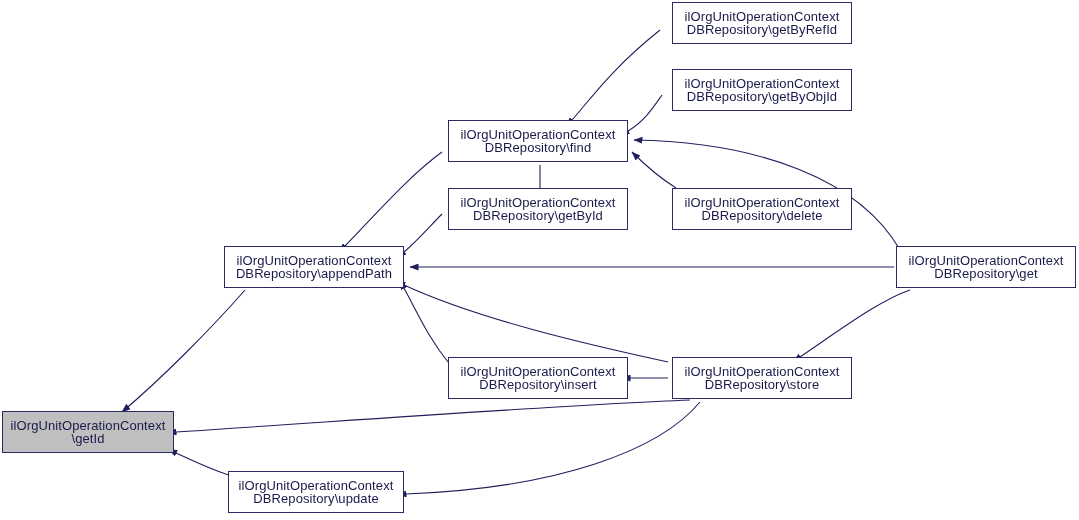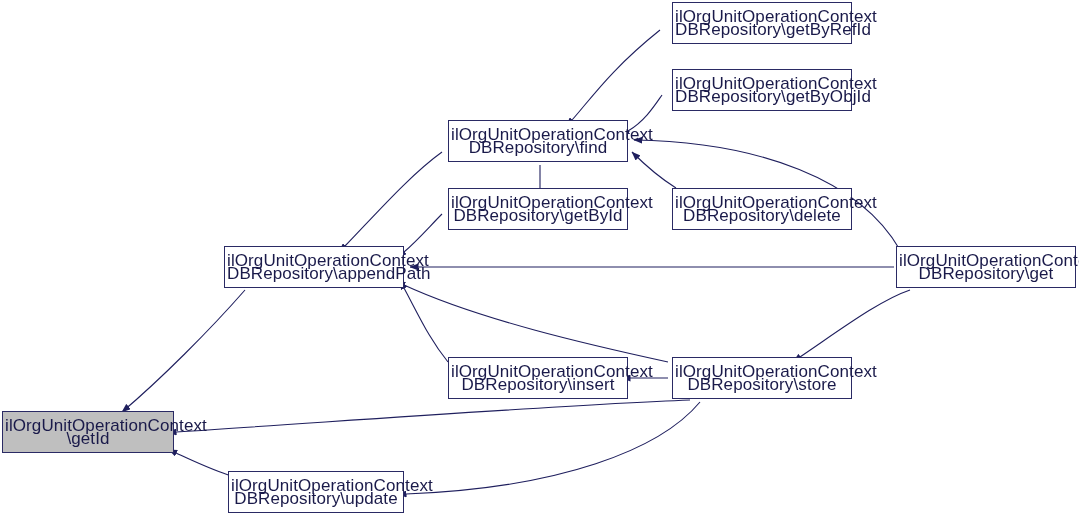--- a/index.html
+++ b/index.html
@@ -22,21 +22,21 @@
     width: 1079px;
     height: 520px;
     pointer-events: none;
   }
   .node {
     position: absolute;
     box-sizing: border-box;
     border: 1px solid #2a2a64;
     background: #ffffff;
     color: #1a1a4a;
-    font-size: 17px;
+    font-size: 13px;
     line-height: 13.5px;
     text-align: center;
     display: flex;
     flex-direction: column;
     align-items: flex-end;
     justify-content: center;
     white-space: pre-line;
     letter-spacing: 0.1px;
   }
   .node.highlight {

